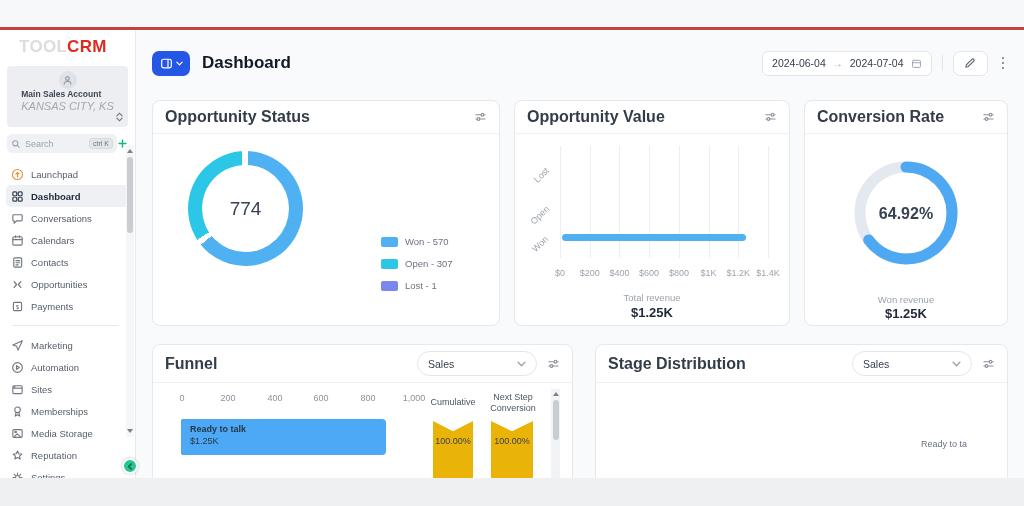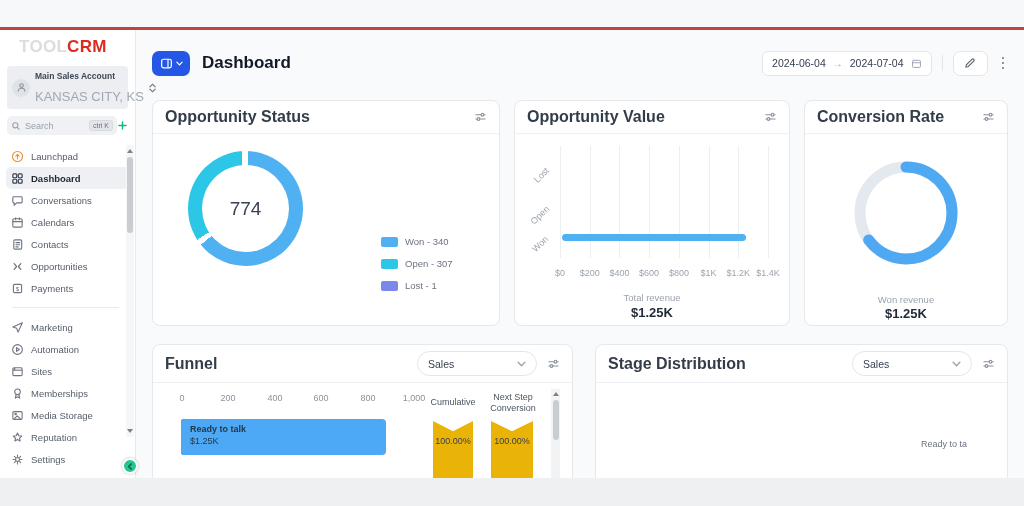--- a/index.html
+++ b/index.html
@@ -7,24 +7,24 @@
   body { font-family:"Liberation Sans", sans-serif; background:#f9fafb; position:relative; }
 
   .topstrip { height:27px; background:#f7f8fa; }
   .redline { height:3px; background:#bf4341; }
   .app { display:flex; height:448px; position:relative; }
 
   
   .sidebar { width:136px; min-width:136px; background:#fff; border-right:1px solid #e8e9eb; position:relative; display:flex; flex-direction:column; }
   .logo { padding:7px 0 2px 19px; font-size:17px; font-weight:800; letter-spacing:.3px; white-space:nowrap; }
   .logo .gray { color:#dcdde0; } .logo .red { color:#dd2b21; }
-  .account { margin:7px 7px 0; background:#eceef1; border-radius:4px; padding:5px 5px; display:flex; align-items:center; gap:5px; cursor:pointer; }
+  .account { margin:7px 7px 0; background:#eceef1; border-radius:4px; padding:5px 5px; display:flex; align-items:center; cursor:pointer;flex-direction:column; }
   .avatar { width:18px; height:18px; min-width:18px; border-radius:50%; background:#dfe2e6; display:flex; align-items:center; justify-content:center; color:#8d939c; }
   .acct-name { font-size:8.5px; font-weight:700; color:#3f4754; white-space:nowrap; }
-  .acct-loc { font-size:13px; color:#a2a8b1; margin-top:8px; white-space:nowrap; }
+  .acct-loc { font-size:11px; color:#a2a8b1; margin-top:1px; white-space:nowrap;font-style:italic; }
   .acct-chev { margin-left:auto; color:#6b7280; display:flex; flex-direction:column; align-items:center; }
   .search-row { margin:7px 7px 0; display:flex; align-items:center; gap:0; }
   .search { flex:1; background:#f0f1f4; border-radius:5px; height:19px; display:flex; align-items:center; padding:0 4px; gap:4px; cursor:pointer; }
   .search-label { font-size:9px; color:#9aa1ab; flex:1; }
   .kbd { font-size:7px; background:#e3e5e9; border:1px solid #d6d9dd; border-radius:3px; padding:1px 3px; color:#6b7280; white-space:nowrap; }
   .plus-btn { color:#10b981; display:flex; cursor:pointer; }
   .nav { margin-top:10px; padding:0 6px 0 6px; }
   .nav-item { display:flex; align-items:center; gap:7px; height:22px; padding:0 5px; border-radius:5px; color:#555d6a; cursor:pointer; }
   .nav-item.active { background:#eff0f3; color:#1f2937; }
   .nav-item.active .nicon { color:#374151; }
@@ -367,21 +367,21 @@
                 </svg>
             </span>
           </div>
           <div class="c1-body">
             <div class="donut1">
               <div class="donut1-hole">774</div>
             </div>
             <div class="legend">
               <div class="lg">
                   <span class="sw sw-won"></span>
-                  <span>Won - 340</span>
+                  <span>Won - 570</span>
                 </div>
               <div class="lg">
                   <span class="sw sw-open"></span>
                   <span>Open - 307</span>
                 </div>
               <div class="lg">
                   <span class="sw sw-lost"></span>
                   <span>Lost - 1</span>
                 </div>
             </div>
@@ -438,20 +438,21 @@
                   <circle cx="9.2" cy="4" r="1.5" fill="#fff"></circle>
                   <circle cx="4.8" cy="8.7" r="1.5" fill="#fff"></circle>
                 </svg>
             </span>
           </div>
           <div class="c3-body">
             <svg class="donut2" width="106" height="106" viewBox="0 0 106 106">
               <circle cx="53" cy="53" r="46" stroke="#e4e9f0" stroke-width="11" fill="none"></circle>
               <circle cx="53" cy="53" r="46" stroke="#4fa9f2" stroke-width="11" fill="none" stroke-linecap="round" stroke-dasharray="187.7 101.4" transform="rotate(-90 53 53)"></circle>
             </svg>
+            <div class="donut2-label">64.92%</div>
             <div class="c3-foot1">Won revenue</div>
             <div class="c3-foot2">$1.25K</div>
           </div>
         </div>
       </div>
 
       <div class="row2">
 
         <div class="card c4">
           <div class="card-head2">

